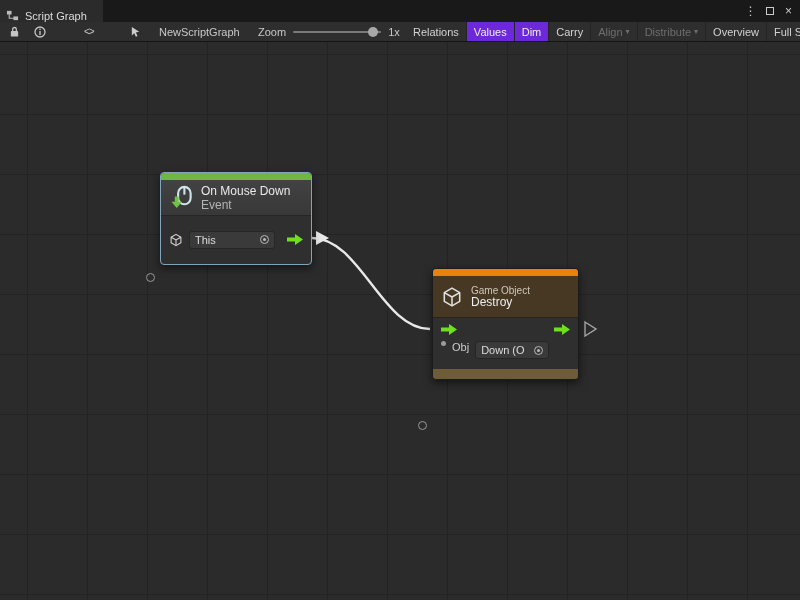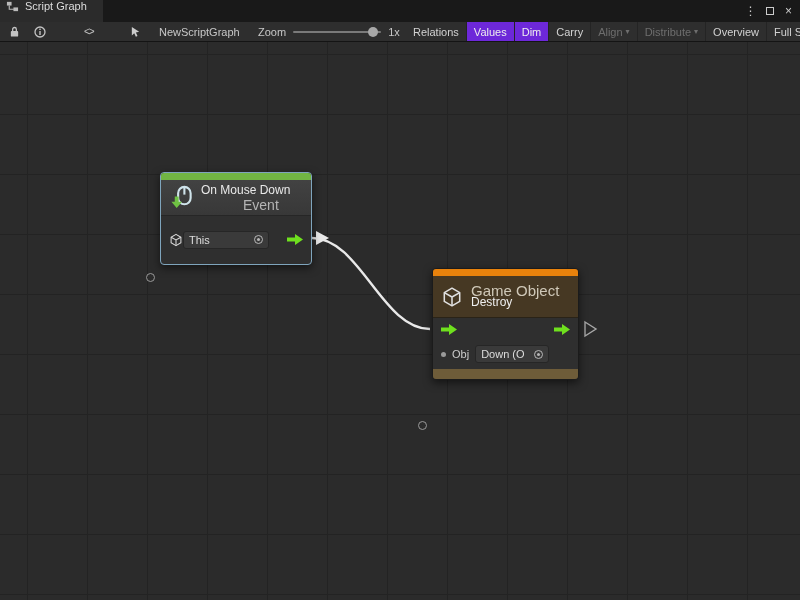--- a/index.html
+++ b/index.html
@@ -3,21 +3,21 @@
 <meta charset="utf-8">
 <style>
   * { margin:0; padding:0; box-sizing:border-box; }
   html,body { width:800px; height:600px; overflow:hidden; }
   body { font-family:"Liberation Sans", sans-serif; background:#1a1a1a; }
 
   .window { position:relative; width:800px; height:600px; background:#1a1a1a; }
 
   
   .tabbar { position:relative; height:22px; background:#191919; display:flex; align-items:stretch; }
-  .tab { display:flex; align-items:flex-start; gap:6px; padding:0 16px 0 6px; background:#2b2b2b; color:#dddddd; font-size:11px; }
+  .tab { display:flex; align-items:flex-end; gap:6px; padding:0 16px 0 6px; background:#2b2b2b; color:#dddddd; font-size:11px; }
   .tab-icon svg { display:block; }
   .win-controls { margin-left:auto; display:flex; align-items:center; gap:2px; padding-right:3px; color:#cccccc; }
   .wc { width:17px; height:17px; display:flex; align-items:center; justify-content:center; font-size:12px; }
   .wc .box { width:8px; height:8px; border:1px solid #cccccc; }
 
   
   .toolbar { position:relative; height:20px; background:#2e2e2e; border-bottom:1px solid #141414; color:#c8c8c8; font-size:11px; }
   .tb-icons { position:absolute; left:2px; top:0; height:100%; display:flex; align-items:center; }
   .tbi { height:100%; display:flex; align-items:center; justify-content:center; padding:0 7px; }
   .tbi.code { margin-left:24px; font-size:10px; letter-spacing:-1px; color:#c4c4c4; }
@@ -42,29 +42,29 @@
   
   .node { position:absolute; border-radius:4px; background:#2f2f2f; border:1px solid #1b1b1b;
           box-shadow:0 3px 9px rgba(0,0,0,.55); }
   .colorbar { height:7px; border-radius:3px 3px 0 0; }
   .cb-event { background:#71B543; }
   .cb-unit  { background:#E8820C; }
 
   .node-event { left:160px; top:130px; width:152px; height:93px; border:1px solid #7fa5bd; }
   .n1-header { height:36px; background:linear-gradient(#424242,#383838); display:flex; align-items:center; gap:7px; padding:0 8px; border-bottom:1px solid #262626; }
   .n1-title { font-size:12px; color:#e9e9e9; line-height:14px; }
-  .n1-sub { font-size:14px; color:#b5b5b5;margin-left:42px; }
-  .n1-body { position:relative; height:47px; display:flex; align-items:center; padding:0 8px; }
+  .n1-sub { font-size:12px; color:#b5b5b5; }
+  .n1-body { position:relative; height:47px; display:flex; align-items:center; gap:6px; padding:0 8px; }
 
   .node-unit { left:432px; top:226px; width:147px; height:112px; }
   .n2-header { height:42px; background:#463823; display:flex; align-items:center; gap:8px; padding:0 8px; border-bottom:1px solid #2a2317; }
-  .n2-super { font-size:15px; color:#cfc8b8; line-height:11px; }
+  .n2-super { font-size:10px; color:#cfc8b8; line-height:11px; }
   .n2-title { font-size:12px; color:#efefef; line-height:13px; }
   .n2-row1 { height:23px; display:flex; align-items:center; justify-content:space-between; padding:0 8px; }
-  .n2-row2 { position:relative; height:26px; display:flex; align-items:center; gap:6px; padding:0 8px; color:#cccccc; font-size:11px; }
+  .n2-row2 { position:relative; height:26px; display:flex; gap:6px; padding:0 8px; color:#cccccc; font-size:11px; }
   .n2-footer { position:absolute; left:0; right:0; bottom:0; height:10px; background:#6e5c39; border-radius:0 0 3px 3px; }
   .dot { width:5px; height:5px; border-radius:50%; background:#9a9a9a; flex:none; }
 
   .value-field { display:flex; align-items:center; justify-content:space-between; gap:4px;
     background:#3a3a3a; border:1px solid #262626; border-radius:3px; height:18px; padding:0 5px;
     color:#dddddd; font-size:11px; overflow:hidden; white-space:nowrap; }
   .vf-this { width:86px; }
   .vf-none { width:74px; }
   .picker { position:relative; width:9px; height:9px; border:1px solid #b8b8b8; border-radius:50%; flex:none; }
   .picker::after { content:""; position:absolute; left:2px; top:2px; width:3px; height:3px; border-radius:50%; background:#b8b8b8; }

